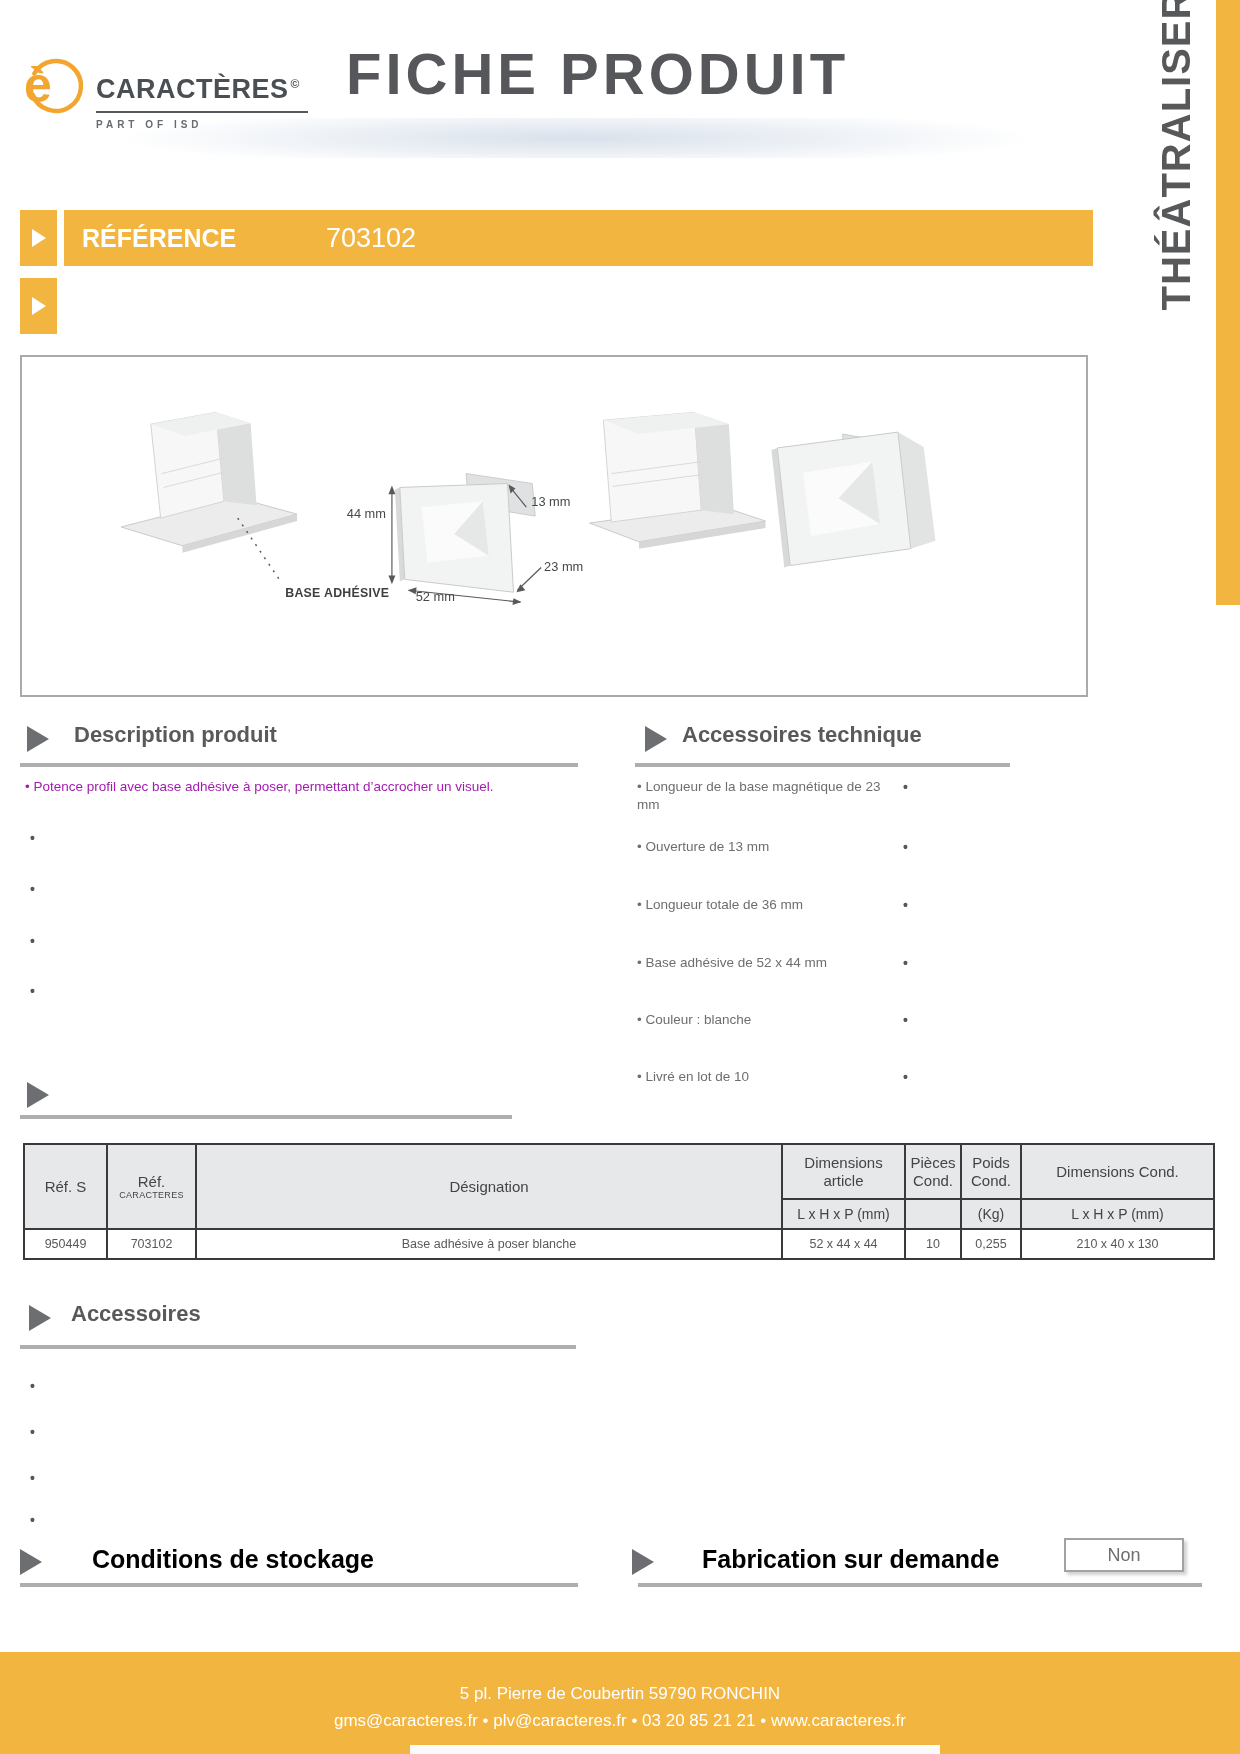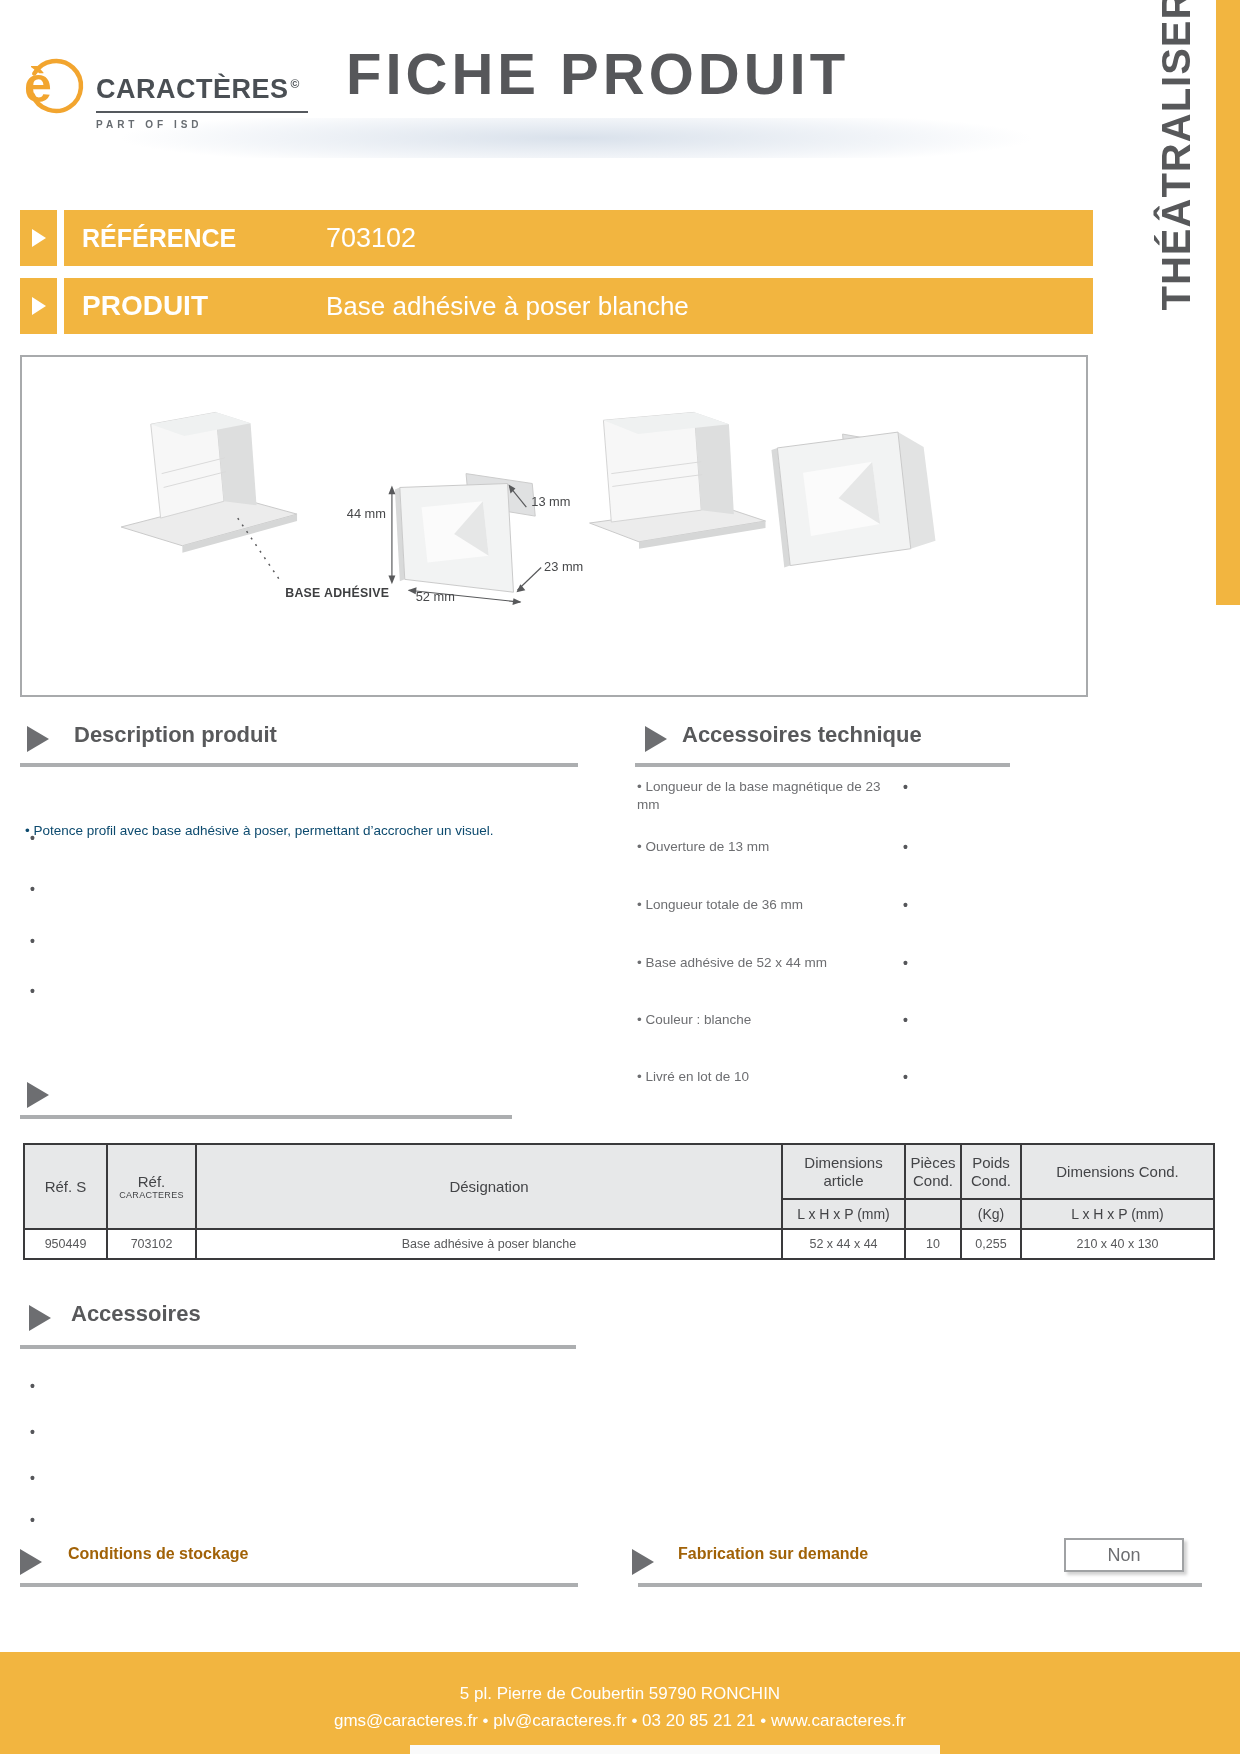--- a/index.html
+++ b/index.html
@@ -34,24 +34,24 @@
 
   
   .image-box { position:absolute; left:20px; top:355px; width:1068px; height:342px; border:2px solid #A8AAAC; background:#fff; }
   .image-box svg { display:block; }
   .svg-label { font-size:13px; fill:#47484A; font-family:"Liberation Sans", sans-serif; }
   .svg-label-bold { font-size:12.5px; font-weight:bold; fill:#3E3F41; letter-spacing:0.3px; font-family:"Liberation Sans", sans-serif; }
 
   
   .sec-tri { position:absolute; width:0; height:0; border-top:13px solid transparent; border-bottom:13px solid transparent; border-left:22px solid #6D6E71; }
   .sec-title { position:absolute; font-size:22px; font-weight:bold; color:#58595B; white-space:nowrap; }
-  .sec-title-sm { position:absolute; font-size:16px; font-weight:bold; color:#a16207; white-space:nowrap; }
+  .sec-title-sm { position:absolute; font-size:25px; font-weight:bold; color:#000000; white-space:nowrap;margin-left:24px; }
   .sec-hr { position:absolute; height:4px; background:#ACAEB0; }
 
-  .body-text { position:absolute; font-size:13.5px; color:#0c4a6e; line-height:1.3;margin-top:44px; }
+  .body-text { position:absolute; font-size:13.5px; color:#a21caf; line-height:1.3; }
   .lone-dot { position:absolute; font-size:14px; color:#55565A; font-weight:bold; }
   .tech-row { position:absolute; left:637px; width:245px; font-size:13.5px; color:#6D6E71; line-height:1.3; }
 
   
   .ltable { position:absolute; left:23px; top:1143px; border-collapse:collapse; table-layout:fixed; }
   .ltable td { border:2px solid #3A3A3C; text-align:center; vertical-align:middle; padding:1px 2px; }
   .ltable tr.hmain td, .ltable tr.hsub td { background:#E7E8E9; color:#434447; }
   .ltable tr.hmain td { font-size:15px; height:55px; line-height:1.15; }
   .ltable tr.hsub td { font-size:14px; height:30px; }
   .ltable tr.drow td { background:#ffffff; font-size:12.5px; color:#58595B; height:30px; }
@@ -91,24 +91,20 @@
   <div class="bar-square" style="top:210px;">
     <div class="tri-white"></div>
   </div>
   <div class="bar bar1" style="top:210px;">
     <span class="bar-label">RÉFÉRENCE</span>
     <span class="bar-value">703102</span>
   </div>
 
   <div class="bar-square" style="top:278px;">
     <div class="tri-white"></div>
-  </div>
-  <div class="bar bar2" style="top:278px;">
-    <span class="bar-label">PRODUIT</span>
-    <span class="bar-value">Base adhésive à poser blanche</span>
   </div>
 
   <div class="image-box">
     <svg width="1064" height="338" viewBox="0 0 1068 342">
 
       <g>
         <path d="M96 172 L212 142 L274 159 L158 191 Z" fill="#ECECEC" stroke="#C9C9C9" stroke-width="1"></path>
         <path d="M158 191 L274 159 L274 166 L158 198 Z" fill="#D6D7D7"></path>
         <path d="M126 68 L192 56 L200 146 L136 163 Z" fill="#F7F7F7" stroke="#D3D3D3" stroke-width="1"></path>
         <path d="M192 56 L227 67 L233 150 L200 146 Z" fill="#DDDEDE"></path>

